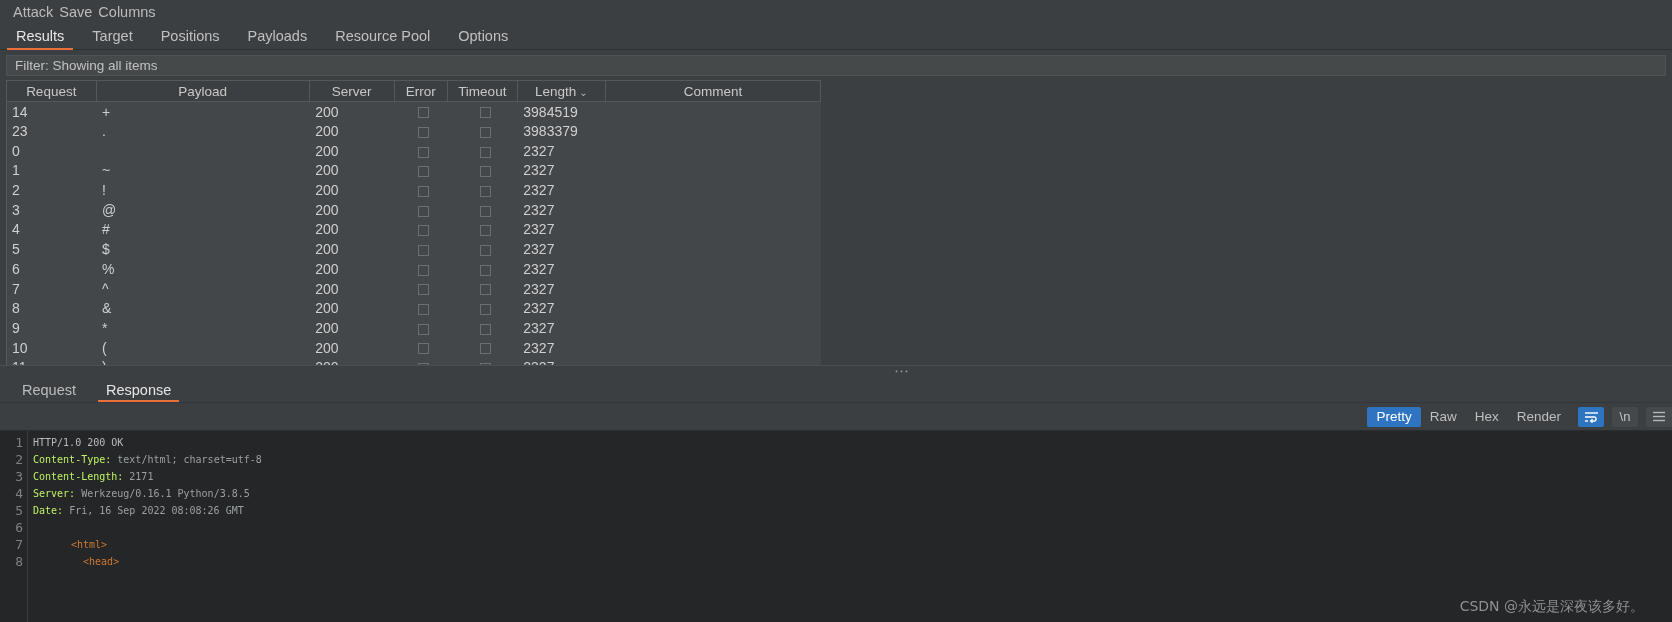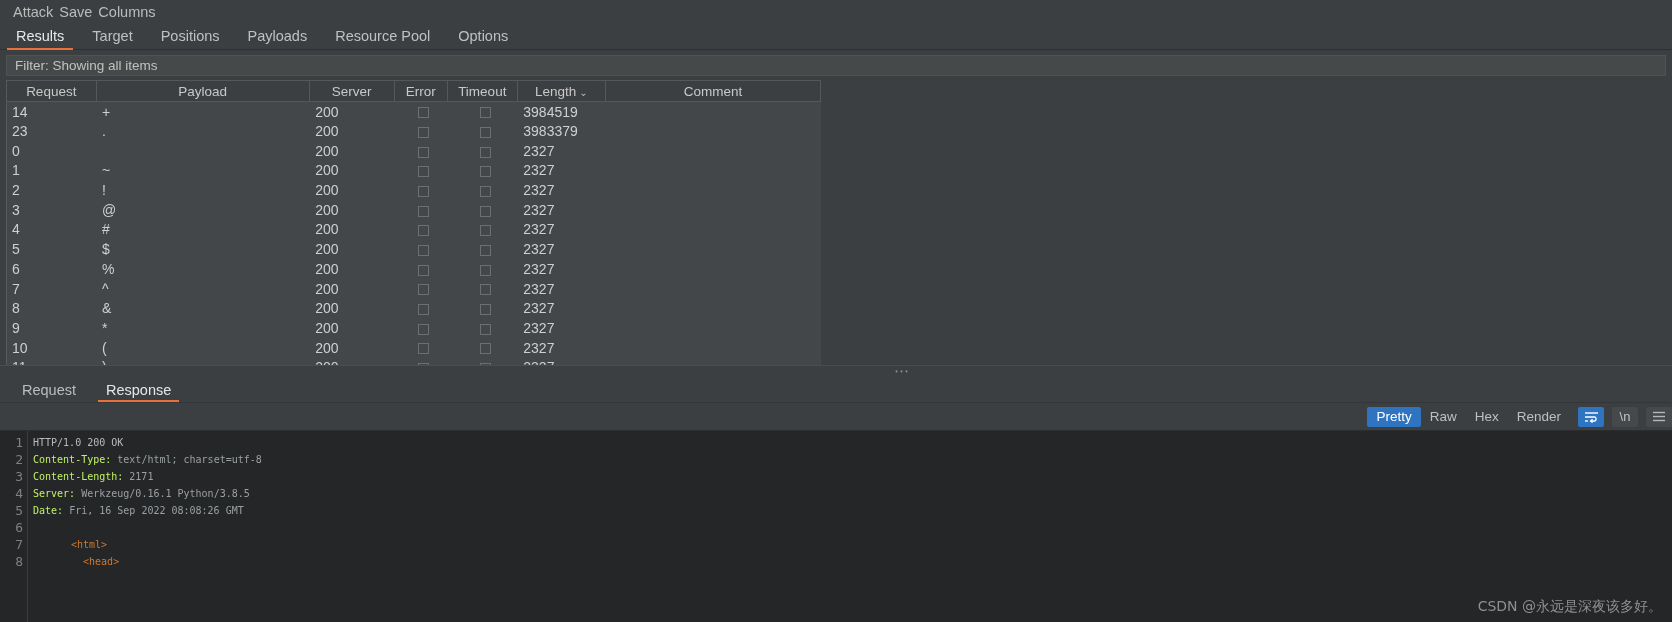--- a/index.html
+++ b/index.html
@@ -131,21 +131,21 @@
   .code {
     flex: 1 1 auto; padding-top: 3px; padding-left: 5px;
     font-family: "DejaVu Sans Mono", monospace; font-size: 10px; color: #b9bcbd;
     white-space: pre;
   }
   .code .tag { color: #cc7832; margin-left: 38px; }
   .code .kw { color: #bef264; }
   .code .val { color: #9aa0a3; }
 
   .watermark {
-    position: absolute; right: 10px; bottom: 6px;
+    position: absolute; right: 28px; bottom: 6px;
     color: #8e9092; font-size: 14px; font-family: "DejaVu Sans", sans-serif;
     white-space: nowrap;
   }
 </style>
 </head>
 <body>
 
 <div class="app">
 
   <div class="menubar">

